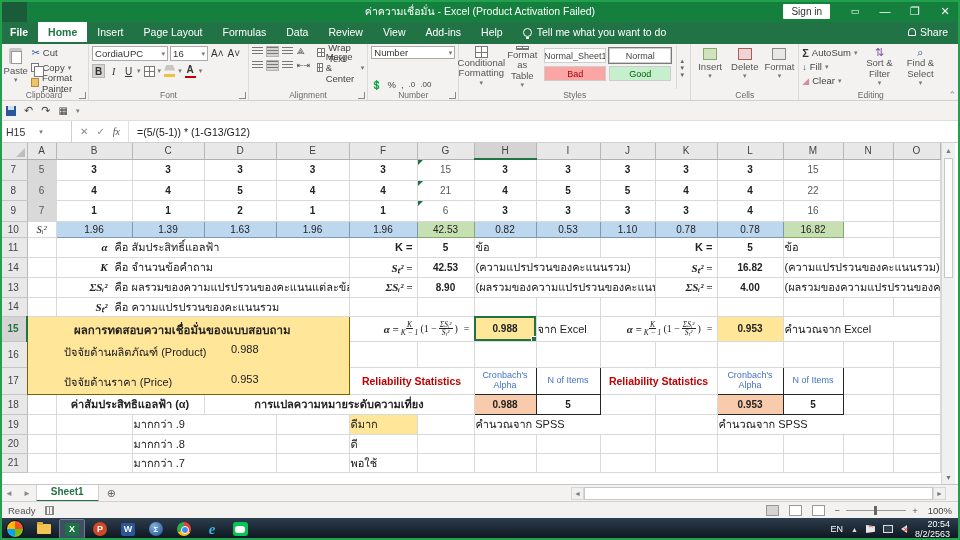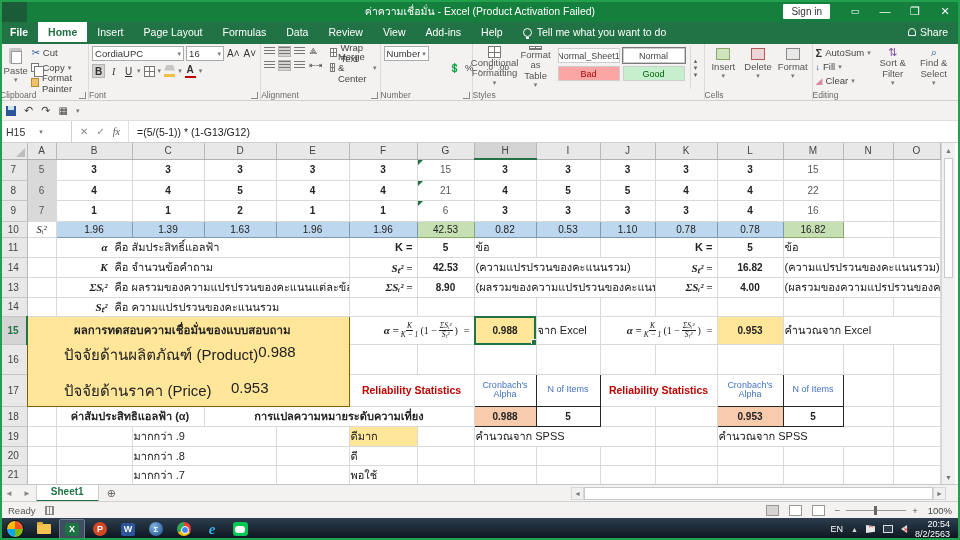--- a/index.html
+++ b/index.html
@@ -23,21 +23,21 @@
   .mtab.active{background:#fff;color:#217346;font-weight:bold}
   .tellme{display:flex;align-items:center;gap:5px;padding:4px 10px}
   .bulb{width:9px;height:9px;border:1.5px solid #fff;border-radius:50%;position:relative}
   .bulb::after{content:"";position:absolute;left:2px;top:8px;width:3px;height:2px;background:#fff}
   .share{margin-left:auto;display:flex;align-items:center;gap:4px;padding:4px 12px}
   .person{width:8px;height:8px;border:1.5px solid #fff;border-radius:50% 50% 0 0;position:relative}
 
   
   .ribbon{height:57px;background:#f3f2f1;border-bottom:1px solid #d2d0ce;display:flex;font-size:9.5px;color:#444}
   .rgroup{position:relative;border-right:1px solid #dcdad8;padding:2px 3px 11px;display:flex;gap:3px}
-  .glabel{position:absolute;bottom:0;left:0;right:0;text-align:left;font-size:8.5px;color:#6c6a67}
+  .glabel{position:absolute;bottom:0;left:0;right:0;text-align:center;font-size:8.5px;color:#6c6a67}
   .launcher{position:absolute;bottom:1px;right:2px;width:7px;height:7px;border-right:1px solid #8a8886;border-bottom:1px solid #8a8886}
   .bigbtn{display:flex;flex-direction:column;align-items:center;justify-content:flex-start;width:36px;text-align:center;line-height:1.1;color:#555}
   .bigbtn .bicon{margin:2px 0}
   .smallrows{display:flex;flex-direction:column;justify-content:flex-start;gap:2px}
   .smallbtn{display:flex;align-items:center;gap:3px;height:13px}
   .caret{font-size:7px;color:#777}
   .clipboard-i{width:13px;height:16px;background:#c8c6c4;border-radius:2px;position:relative}
   .clipboard-i::after{content:"";position:absolute;left:2px;top:3px;width:9px;height:11px;background:#fff;border:1px solid #999}
   .scissors-g{font-size:10px;color:#2b579a}
   .copy-i{width:8px;height:9px;border:1px solid #777;background:#fff;position:relative}
@@ -101,21 +101,21 @@
   .tri{position:relative}
   .tri::before{content:"";position:absolute;left:0;top:0;border-top:5px solid #1e7145;border-right:5px solid transparent}
   .mt{font-family:"Liberation Serif",serif;font-style:italic;font-size:10.5px}
   .thaiL{text-align:left;font-size:11px}
   .thaiR{text-align:right;font-size:11px;padding-right:4px}
   .deflabel{display:flex;align-items:center;font-size:11px}
   .deflabel .sym{flex:0 0 50px;text-align:right;font-family:"Liberation Serif",serif;font-style:italic;font-weight:bold}
   .deflabel .txt{margin-left:7px;text-align:left}
   .ybox{background:#ffe699;border:1px solid #7f6000;vertical-align:top;padding:4px 8px 3px;text-align:left}
   .ybox .btitle{font-weight:bold;font-size:11.5px;padding-left:38px}
-  .ybox .brow{display:flex;font-size:15px;margin-top:4px}
+  .ybox .brow{display:flex;font-size:11px;margin-top:4px}
   .ybox .brow .bl{flex:0 0 195px;padding-left:28px}
   .yell{background:#ffe699}
   .selcell{outline:2px solid #217346;outline-offset:-2px;position:relative;font-weight:bold}
   .selcell::after{content:"";position:absolute;right:-1px;bottom:-1px;width:4px;height:4px;background:#217346;border:1px solid #fff}
   .formulacell{display:flex;align-items:center;justify-content:flex-end;gap:2px;font-family:"Liberation Serif",serif;font-size:10px;padding-right:3px}
   .formulacell .a{font-weight:bold;font-style:italic;font-size:11px}
   .frac{display:inline-flex;flex-direction:column;align-items:center;line-height:1;font-size:7.5px;font-style:italic}
   .frac .n{border-bottom:1px solid #222;padding:0 1px}
   .redb{color:#c00000;font-weight:bold;font-size:10.5px}
   .tblc{border:1px solid #262626}
@@ -232,21 +232,21 @@
           <span class="fp-i"></span>
           <span>Format Painter</span>
         </div>
     </div>
     <div class="glabel">Clipboard</div>
     <div class="launcher"></div>
   </div>
 
   <div class="rgroup" style="width:190px;flex-direction:column;gap:3px">
     <div class="fontrow">
-      <div class="combo" style="width:92px">
+      <div class="combo" style="width:76px">
           <span class="cv">CordiaUPC</span>
           <span class="caret">▾</span>
         </div>
       <div class="combo" style="width:38px">
           <span class="cv">16</span>
           <span class="caret">▾</span>
         </div>
       <div class="fbtn">A˄</div>
       <div class="fbtn">A˅</div>
     </div>
@@ -294,21 +294,21 @@
       <div class="smallbtn">
           <span class="grid-i" style="width:9px;height:9px"></span>
           <span>Merge &amp; Center</span> 
           <span class="caret">▾</span>
         </div>
     </div>
     <div class="glabel">Alignment</div>
     <div class="launcher"></div>
   </div>
 
-  <div class="rgroup" style="width:92px;gap:20px">
+  <div class="rgroup" style="width:92px;flex-direction:column;gap:20px">
     <div class="combo numcombo">
         <span class="cv">Number</span>
         <span class="caret">▾</span>
       </div>
     <div class="fontrow" style="gap:5px">
       <span class="qglyph" style="font-size:9px;color:#3a7d44">💲</span>
       <span class="pct">%</span>
       <span class="pct">,</span>
       <span class="pct" style="font-size:8px">.0</span>
       <span class="pct" style="font-size:8px">.00</span>

